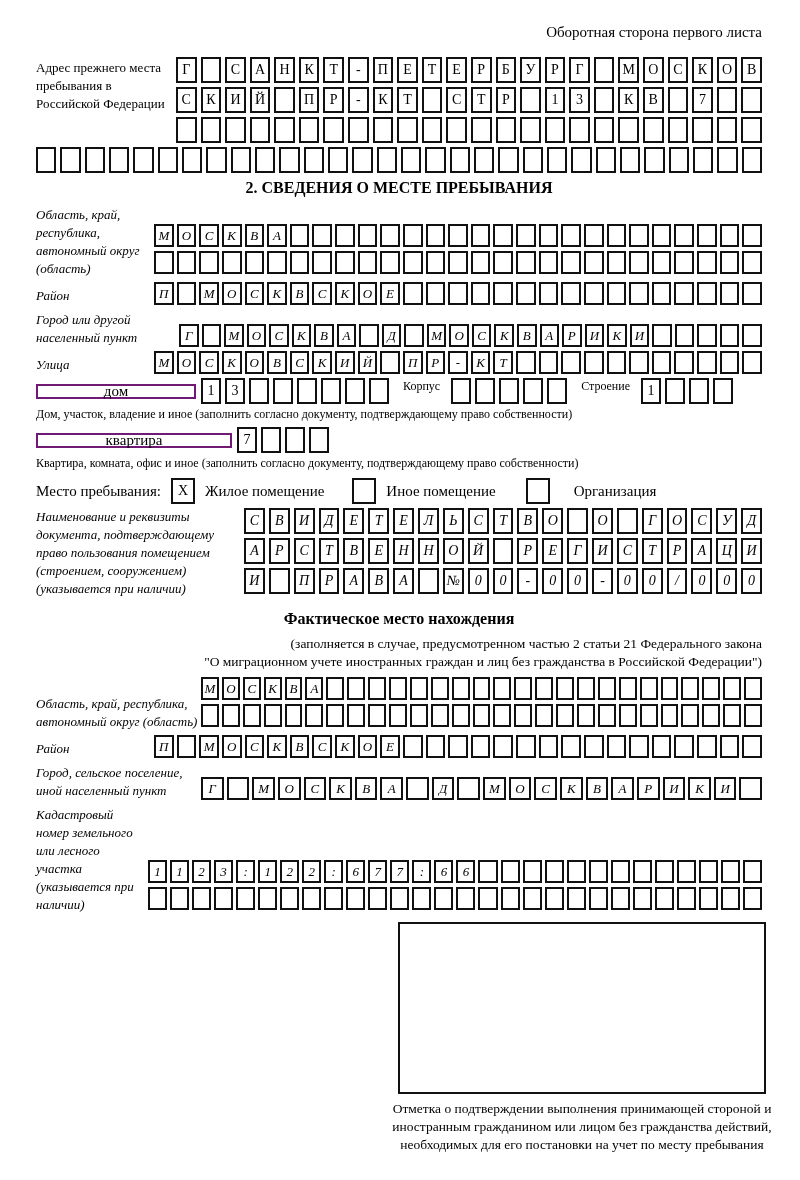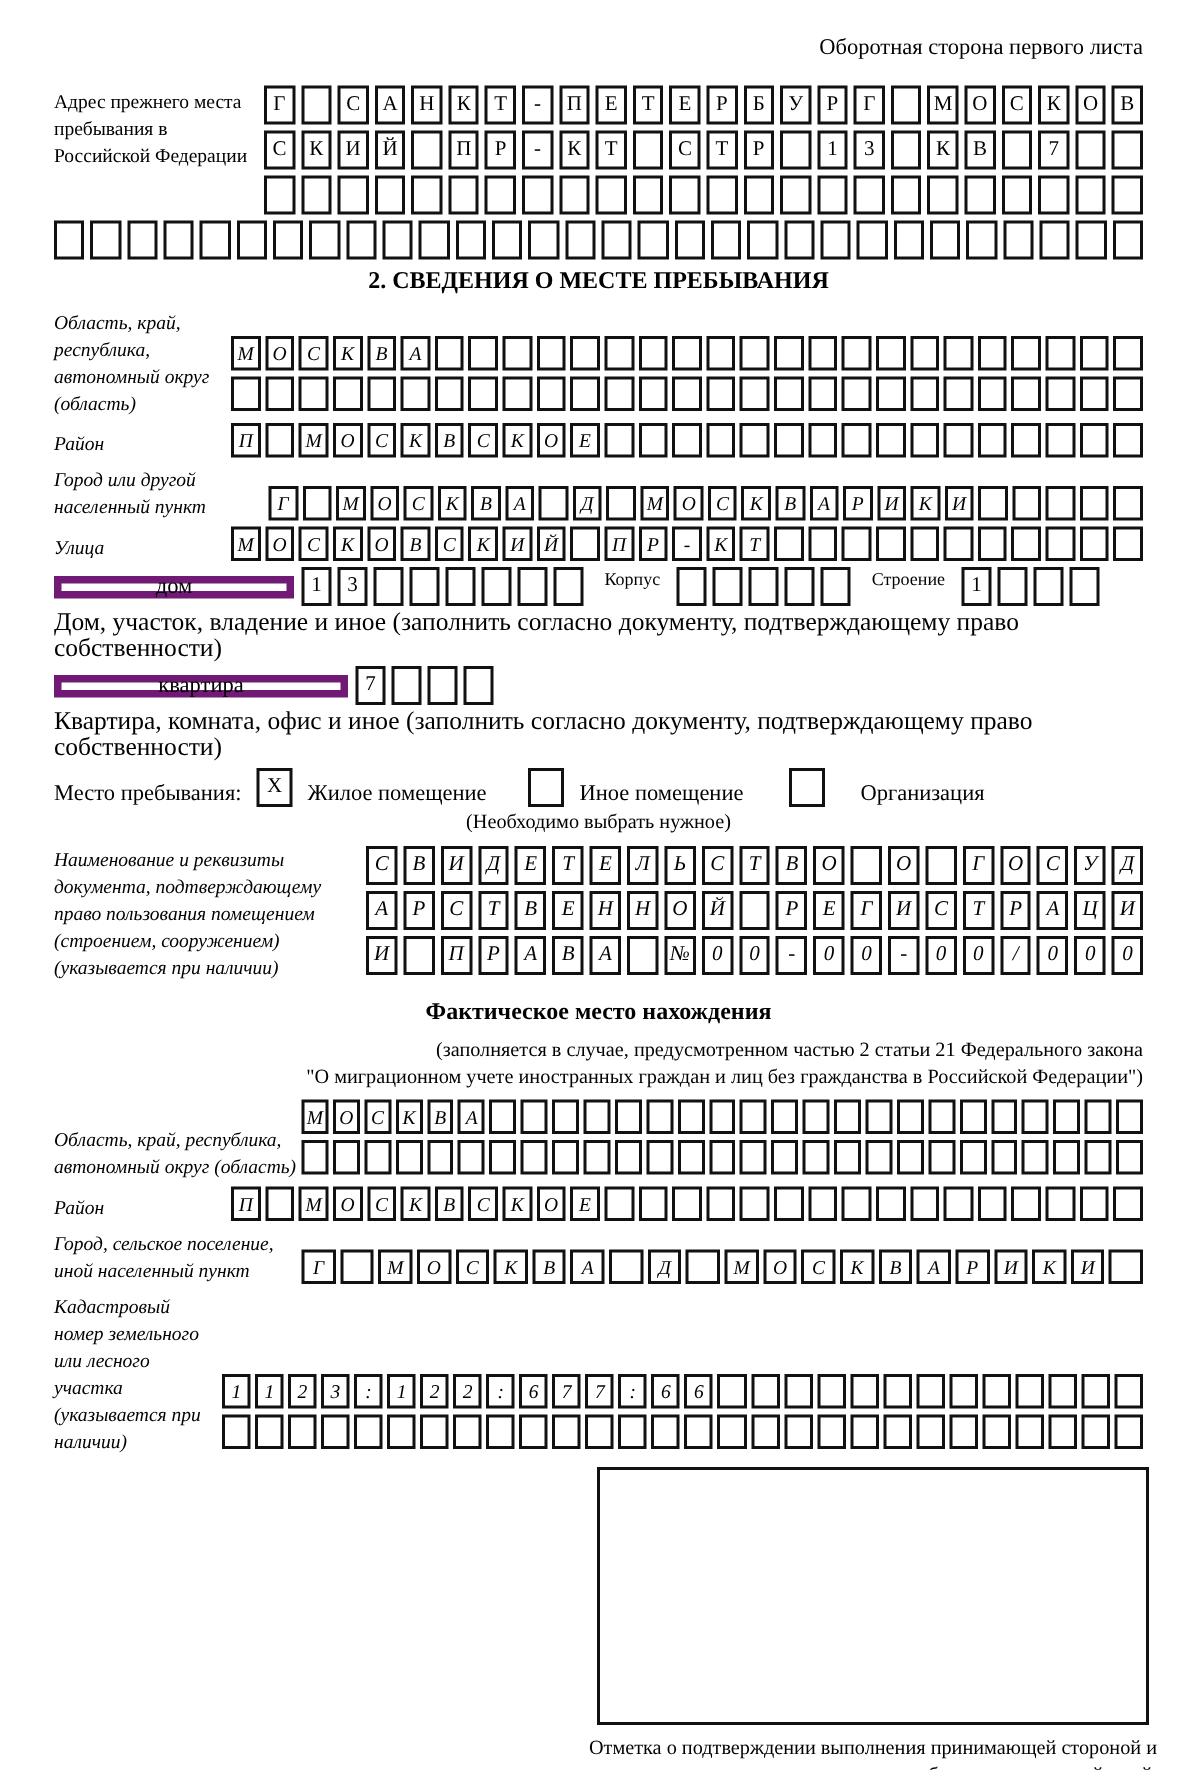--- a/index.html
+++ b/index.html
@@ -27,46 +27,46 @@
   .cells-sm .cell { height: 23px; font-size: 13px; }
 
   
   .pa-block { display: flex; }
   .pa-label { width: 140px; flex: 0 0 140px; }
   .pa-rows { flex: 1; min-width: 0; }
   .pa-rows .cells { margin-bottom: 4px; }
   .fullrow { margin-bottom: 2px; }
 
   .caption { font-size: 13.5px; text-align: center; line-height: 17px; }
-  .caption-left { font-size: 17px; line-height: 17px; margin: 1px 0 4px; }
+  .caption-left { font-size: 12px; line-height: 17px; margin: 1px 0 4px; }
 
   .heading { font-size: 16px; font-weight: bold; text-align: center; margin: 6px 0 7px; }
 
   .lbl-118 { width: 118px; flex: 0 0 118px; }
   .lbl-143 { width: 143px; flex: 0 0 143px; }
   .lbl-112 { width: 112px; flex: 0 0 112px; }
   .lbl-165 { width: 165px; flex: 0 0 165px; }
   .lbl-208 { width: 208px; flex: 0 0 208px; }
   .rows-col { flex: 1; min-width: 0; }
   .rows-col .cells { margin-bottom: 4px; }
 
   
   .inline-row { display: flex; align-items: center; margin-bottom: 2px; }
-  .wide-box { border: 5px solid #701a75; height: 15px; display: flex; align-items: center; justify-content: center; font-size: 15px; }
+  .wide-box { border: 2px solid #701a75; height: 15px; display: flex; align-items: center; justify-content: center; font-size: 15px; }
   .box-dom { width: 160px; }
   .box-kv { width: 196px; }
   .cells-fixed { display: flex; gap: 4px; margin-left: 5px; }
   .cells-fixed .cell {
     width: 20px; height: 26px; border: 2px solid #111; flex: 0 0 20px;
     display: flex; align-items: center; justify-content: center; font-size: 14px;
   }
   .inline-lbl { font-size: 12px; margin: 0 6px 10px 14px; }
 
   
-  .check-row { display: flex; align-items: flex-end; margin: 6px 0 2px; font-size: 15px; }
+  .check-row { display: flex; align-items: center; margin: 6px 0 2px; font-size: 15px; }
   .checkbox {
     width: 24px; height: 26px; border: 2px solid #111; margin: 0 10px;
     display: flex; align-items: center; justify-content: center; font-size: 14px;
   }
   .check-note { text-align: center; font-size: 13.5px; margin-bottom: 6px; }
 
   
   .sub-caption { font-size: 13.5px; text-align: right; line-height: 18px; }
   .mb6 { margin-bottom: 6px; }
 
@@ -405,21 +405,20 @@
 
   <div class="check-row">
     <span>Место пребывания:</span>
     <span class="checkbox">X</span>
     <span>Жилое помещение</span>
     <span class="checkbox" style="margin-left:28px"></span>
     <span>Иное помещение</span>
     <span class="checkbox" style="margin-left:30px"></span>
     <span style="margin-left:14px">Организация</span>
   </div>
-  <div class="check-note">(Необходимо выбрать нужное)</div>
 
   <div class="frow">
     <div class="label lbl-208">Наименование и реквизиты документа, подтверждающему право пользования помещением (строением, сооружением) (указывается при наличии)</div>
     <div class="rows-col">
       <div class="cells">
           <div class="cell">С</div>
           <div class="cell">В</div>
           <div class="cell">И</div>
           <div class="cell">Д</div>
           <div class="cell">Е</div>

